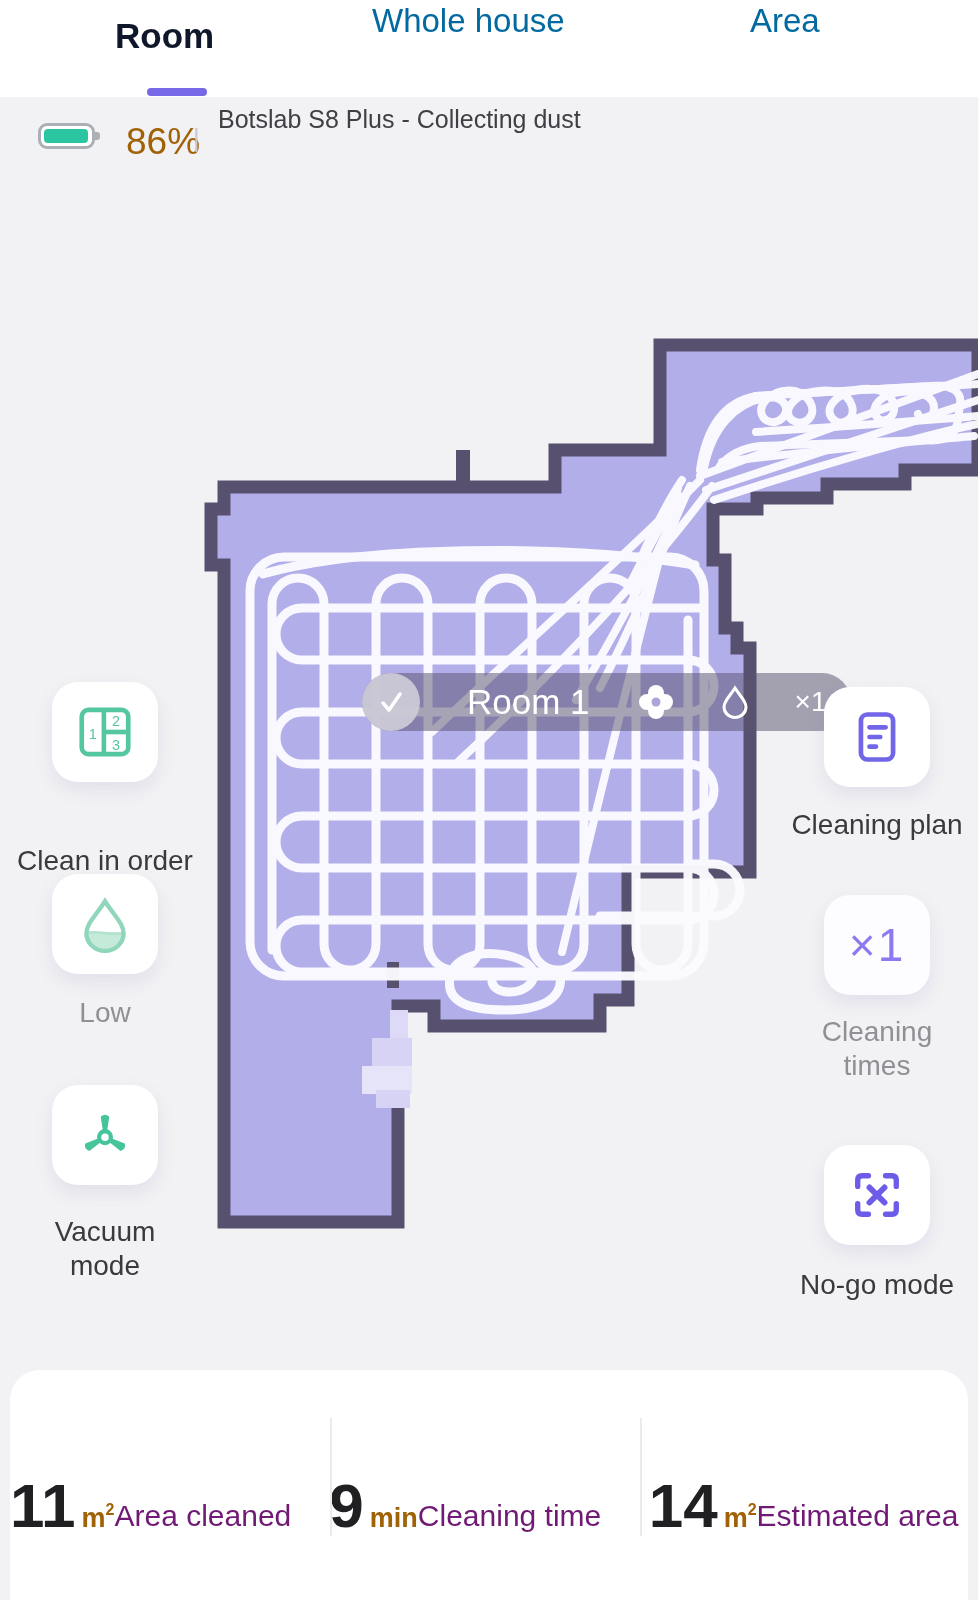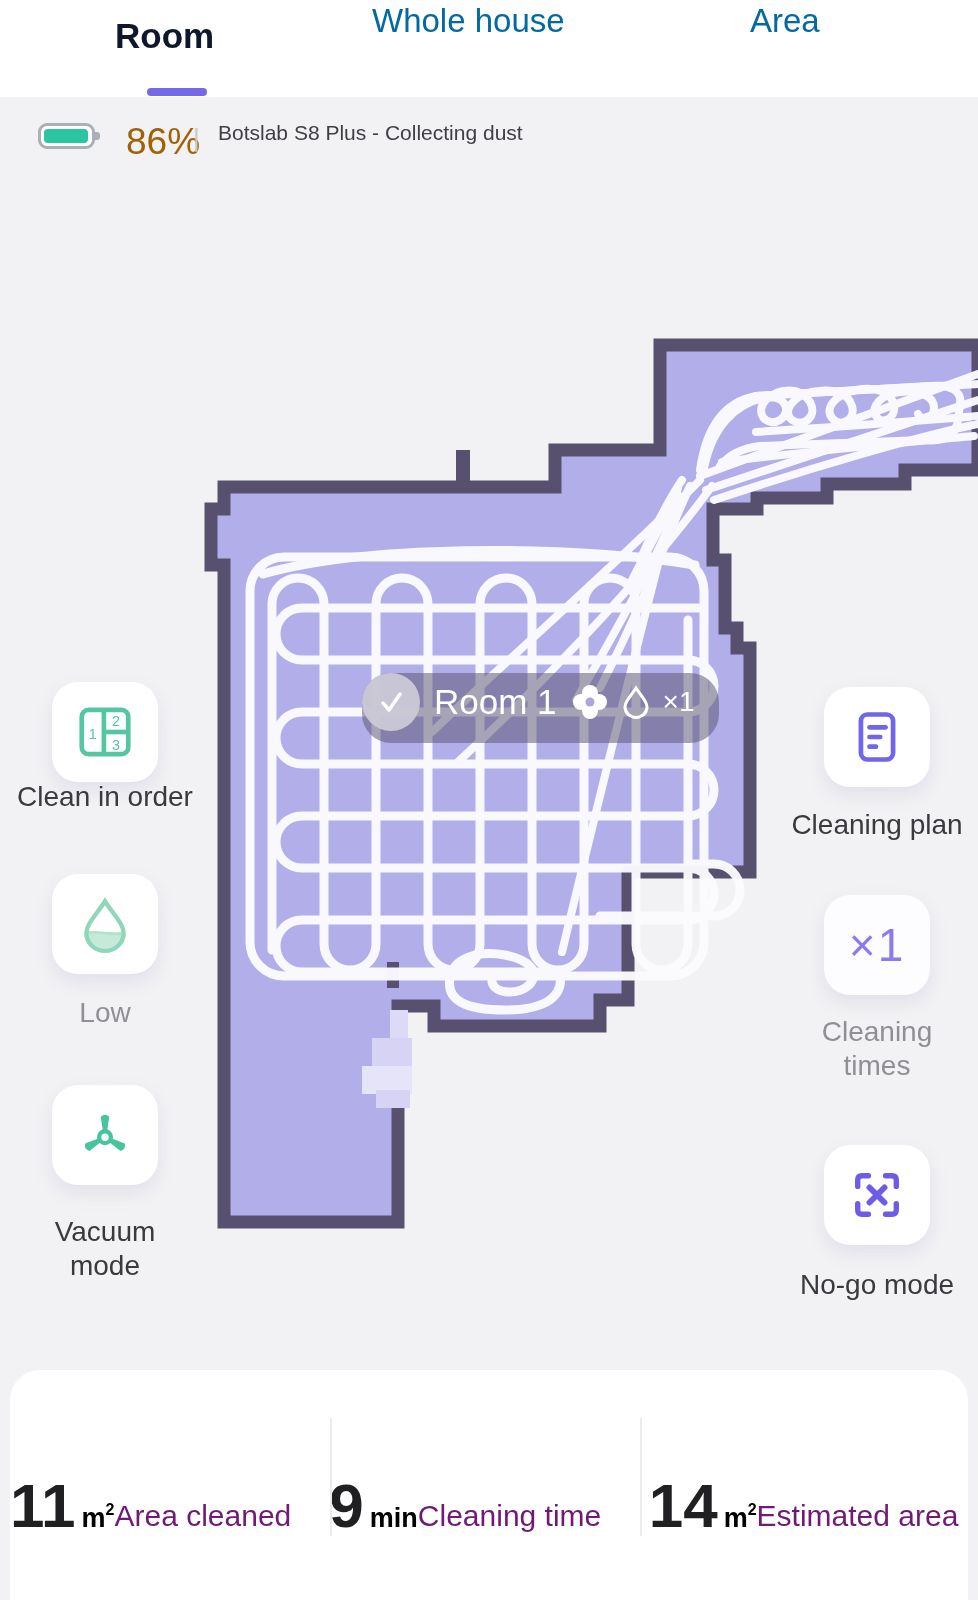--- a/index.html
+++ b/index.html
@@ -14,45 +14,45 @@
   .tab{position:absolute;top:2px;font-size:33px;color:#0369a1;cursor:pointer;}
   .tab.active{color:#0f172a;font-weight:bold;font-size:35px;top:16px;}
   .tab-indicator{position:absolute;left:147px;top:88px;width:60px;height:8px;border-radius:4px;background:#7668e6;}
   
   .status-row{position:absolute;left:0;top:97px;width:978px;height:100px;}
   .battery{position:absolute;left:38px;top:26px;width:57px;height:26px;border:3px solid #aab0b6;border-radius:9px;box-sizing:border-box;background:#fff;}
   .battery .fill{position:absolute;left:3px;top:3px;bottom:3px;width:44px;border-radius:4px;background:#2cc5a2;}
   .battery .nub{position:absolute;right:-8px;top:6px;width:5px;height:8px;border-radius:0 3px 3px 0;background:#aab0b6;}
   .battery-pct{position:absolute;left:126px;top:24px;font-size:37px;color:#a16207;}
   .status-sep{position:absolute;left:193px;top:26px;font-size:26px;color:#c9c9cd;}
-  .device-status{position:absolute;left:218px;top:24px;font-size:21px;color:#3f4045;}
+  .device-status{position:absolute;left:218px;top:8px;font-size:25px;color:#3f4045;}
   
   .map-svg{position:absolute;left:0;top:0;width:978px;height:1600px;}
   
   .room-pill{position:absolute;left:362px;top:673px;height:58px;display:flex;align-items:center;
-    background:rgba(90,84,114,0.52);border-radius:29px;padding:0 24px 12px 0;}
+    background:rgba(90,84,114,0.52);border-radius:29px;padding:0 24px 0 0;gap:33px;}
   .pill-check{width:58px;height:58px;border-radius:50%;background:rgba(206,203,216,0.92);
     display:flex;align-items:center;justify-content:center;margin-right:14px;flex:0 0 auto;}
   .pill-room-name{color:#ffffff;font-size:35px;font-weight:500;margin-right:14px;white-space:nowrap;}
   .pill-icon{margin-right:12px;display:flex;align-items:center;}
   .pill-count{color:#ffffff;font-size:28px;font-weight:500;}
   
   .card{position:absolute;width:106px;height:100px;background:#ffffff;border-radius:26px;
     box-shadow:0 8px 18px rgba(140,130,195,0.16);display:flex;align-items:center;justify-content:center;cursor:pointer;}
   .card.tinted{background:#fdfdff;}
   .card-label{position:absolute;text-align:center;font-size:28px;color:#3a3a3e;line-height:1.22;}
   .card-label.dim{color:#8f8f95;}
   .times-value{font-size:46px;color:#8b7af0;letter-spacing:2px;}
   
   .stats-card{position:absolute;left:10px;top:1370px;width:958px;height:230px;background:#ffffff;
     border-radius:30px 30px 0 0;display:flex;}
   .stat-col{flex:1;display:flex;align-items:center;justify-content:flex-start;padding-top:42px;}
   .stat-value-row{display:flex;align-items:baseline;}
   .stat-value{font-size:62px;font-weight:700;color:#202022;line-height:1;}
-  .stat-unit{font-size:27px;font-weight:600;color:#000000;margin-left:6px;}
+  .stat-unit{font-size:27px;font-weight:600;color:#a16207;margin-left:6px;}
   .stat-unit sup{font-size:16px;position:relative;top:-2px;}
   .stat-label{font-size:30px;color:#701a75;margin-top:20px;}
   .stat-divider{position:absolute;top:48px;width:2px;height:118px;background:#ebebee;}
   .stat-divider.d1{left:320px;}
   .stat-divider.d2{left:630px;}
 </style>
 </head>
 <body>
 
 <svg class="map-svg" viewBox="0 0 978 1600" role="img">
@@ -156,21 +156,21 @@
     <g fill="none" stroke="#54c7a0" stroke-width="4.2" stroke-linejoin="round">
       <rect x="7" y="8" width="42" height="40" rx="6"></rect>
       <line x1="27" y1="8" x2="27" y2="48"></line>
       <line x1="27" y1="28" x2="49" y2="28"></line>
     </g>
     <text x="17" y="34" font-size="13" fill="#54c7a0" text-anchor="middle">1</text>
     <text x="38" y="23" font-size="13" fill="#54c7a0" text-anchor="middle">2</text>
     <text x="38" y="44" font-size="13" fill="#54c7a0" text-anchor="middle">3</text>
   </svg>
 </div>
-<div class="card-label" style="left:12px;top:780px;width:186px;">Clean in order</div>
+<div class="card-label" style="left:12px;top:844px;width:186px;">Clean in order</div>
 
 <div class="card" style="left:52px;top:874px;">
   <svg width="58" height="62" viewBox="0 0 56 56">
     <defs>
       <clipPath id="dropclip">
         <path d="M28,6 C37,20 46,28 46,37 A18,17 0 0 1 10,37 C10,28 19,20 28,6 Z"></path>
       </clipPath>
     </defs>
     <rect x="6" y="36" width="44" height="16" fill="#c6ead9" clip-path="url(#dropclip)"></rect>
     <path d="M8,37 C20,33 38,41 48,36" fill="none" stroke="#b3e2cd" stroke-width="2.5" clip-path="url(#dropclip)"></path>

